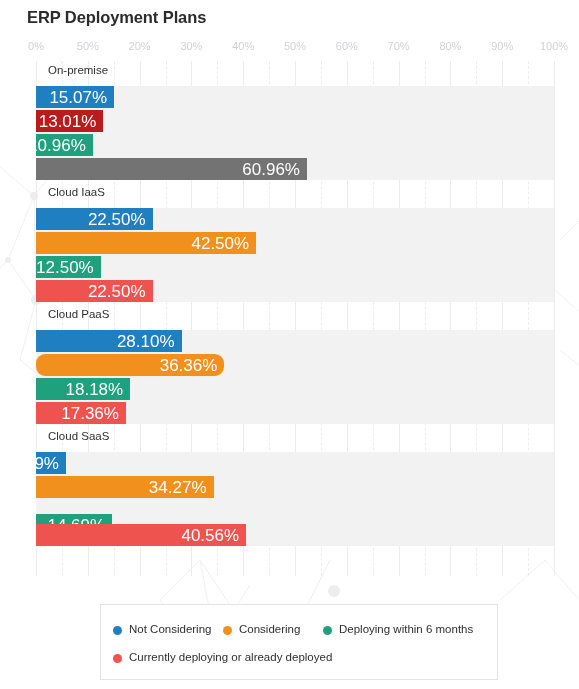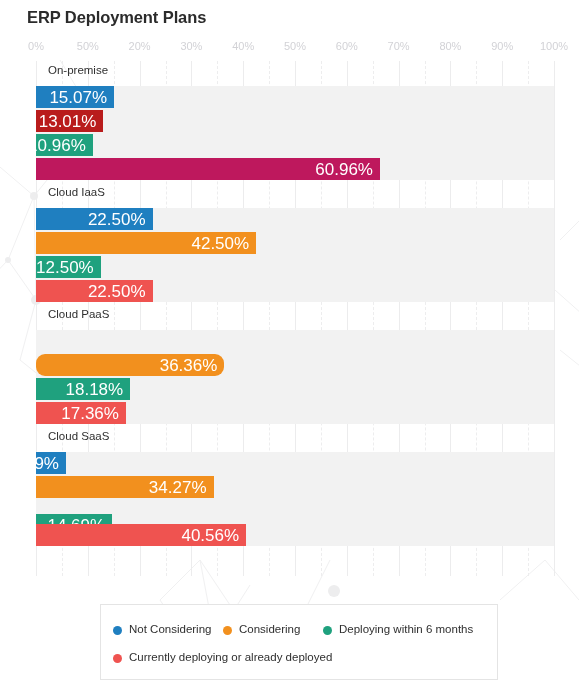--- a/index.html
+++ b/index.html
@@ -223,39 +223,42 @@
     <div class="group-label" style="top: 3px;">On-premise</div>
     <div class="bar" style="top: 25px; width: 78.0626px; background: rgb(31, 127, 192);">
       <span class="bar-value">15.07%</span>
     </div>
     <div class="bar" style="top: 49px; width: 67.3918px; background: #b91c1c;">
       <span class="bar-value">13.01%</span>
     </div>
     <div class="bar" style="top: 73px; width: 56.7728px; background: rgb(31, 161, 126);">
       <span class="bar-value">10.96%</span>
     </div>
-    <div class="bar" style="top: 97px; width: 344px; background: #be185d;">
+    <div class="bar" style="top: 97px; width: 271px; background: #737373;">
       <span class="bar-value">60.96%</span>
     </div>
     <div class="group-band" style="top: 147px; height: 94px;"></div>
     <div class="group-label" style="top: 125px;">Cloud IaaS</div>
     <div class="bar" style="top: 147px; width: 116.55px; background: rgb(31, 127, 192);">
       <span class="bar-value">22.50%</span>
     </div>
     <div class="bar" style="top: 171px; width: 220.15px; background: rgb(242, 144, 30);">
       <span class="bar-value">42.50%</span>
     </div>
     <div class="bar" style="top: 195px; width: 64.75px; background: rgb(31, 161, 126);">
       <span class="bar-value">12.50%</span>
     </div>
     <div class="bar" style="top: 219px; width: 116.55px; background: rgb(239, 83, 80);">
       <span class="bar-value">22.50%</span>
     </div>
     <div class="group-band" style="top: 269px; height: 94px;"></div>
     <div class="group-label" style="top: 247px;">Cloud PaaS</div>
+    <div class="bar" style="top: 269px; width: 145.558px; background: rgb(31, 127, 192);">
+      <span class="bar-value">28.10%</span>
+    </div>
     <div class="bar" style="top: 293px; width: 188.345px; background: rgb(242, 144, 30); border-radius: 9px;">
       <span class="bar-value">36.36%</span>
     </div>
     <div class="bar" style="top: 317px; width: 94.1724px; background: rgb(31, 161, 126);">
       <span class="bar-value">18.18%</span>
     </div>
     <div class="bar" style="top: 341px; width: 89.9248px; background: rgb(239, 83, 80);">
       <span class="bar-value">17.36%</span>
     </div>
     <div class="group-band" style="top: 391px; height: 94px;"></div>

